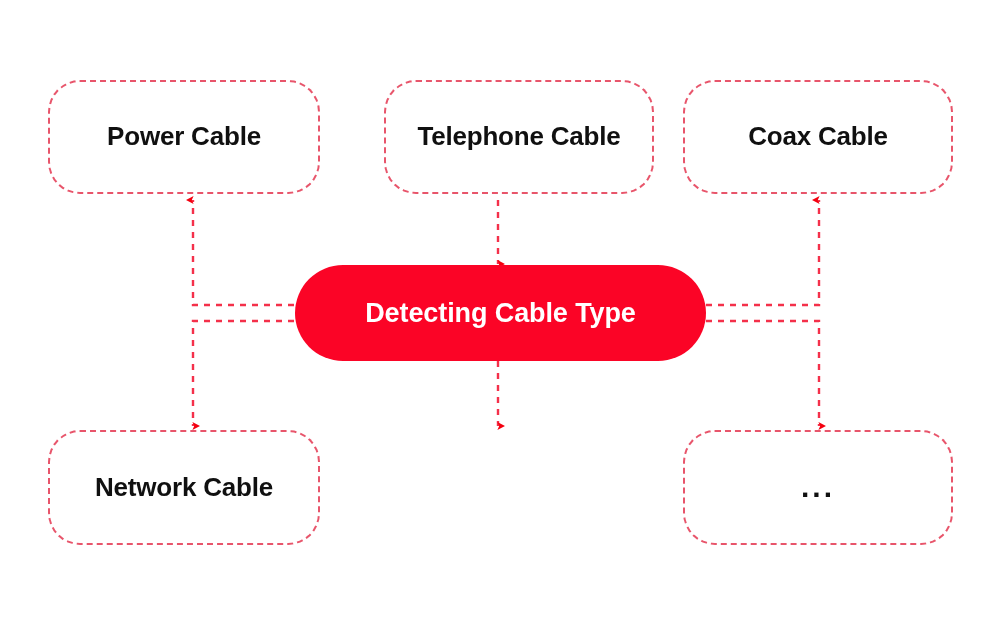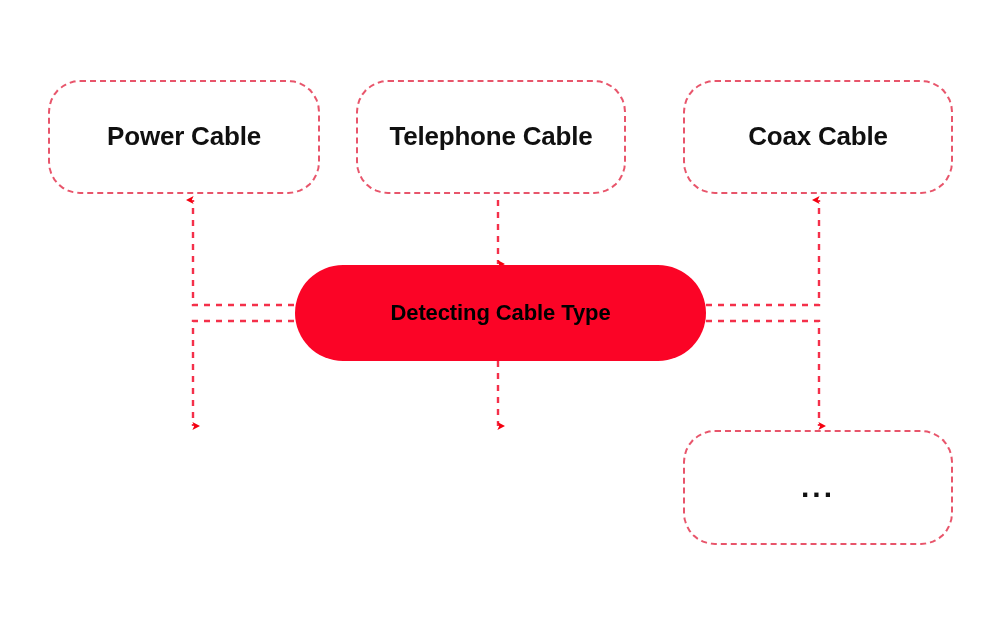--- a/index.html
+++ b/index.html
@@ -52,23 +52,23 @@
   .leaf.ellipsis .label {
     font-size: 30px;
     letter-spacing: 3px;
   }
   .hub {
     background: #fb0426;
     border-radius: 50px;
     z-index: 3;
   }
   .hub .label {
-    font-size: 22px;
+    font-size: 27px;
     font-weight: bold;
-    color: #000000;
+    color: #ffffff;
     letter-spacing: -0.1px;
   }
 </style>
 </head>
 <body>
 
 <div id="canvas">
 
   <svg id="wires" viewBox="0 0 1000 620" xmlns="http://www.w3.org/2000/svg">
     <defs>
@@ -93,31 +93,34 @@
       <path d="M706,305 L819,305 L819,200" marker-end="url(#arrow-up)"></path>
 
       <path d="M706,321 L819,321 L819,426" marker-end="url(#arrow-dn)"></path>
     </g>
   </svg>
 
   <div class="node leaf" style="left:48px; top:80px; width:272px; height:114px;">
     <span class="label">Power Cable</span>
   </div>
 
-  <div class="node leaf" style="left:356px; top:80px; width:270px; height:114px;">
+  <div class="node leaf" style="left:384px; top:80px; width:270px; height:114px;">
     <span class="label">Telephone Cable</span>
   </div>
 
   <div class="node leaf" style="left:683px; top:80px; width:270px; height:114px;">
     <span class="label">Coax Cable</span>
   </div>
 
   <div class="node hub" style="left:295px; top:265px; width:411px; height:96px;">
     <span class="label">Detecting Cable Type</span>
   </div>
 
+  <div class="node leaf" style="left:48px; top:430px; width:272px; height:115px;">
+    <span class="label">Network Cable</span>
+  </div>
 
 
   <div class="node leaf ellipsis" style="left:683px; top:430px; width:270px; height:115px;">
     <span class="label">...</span>
   </div>
 
 </div>
 
 </body></html>

